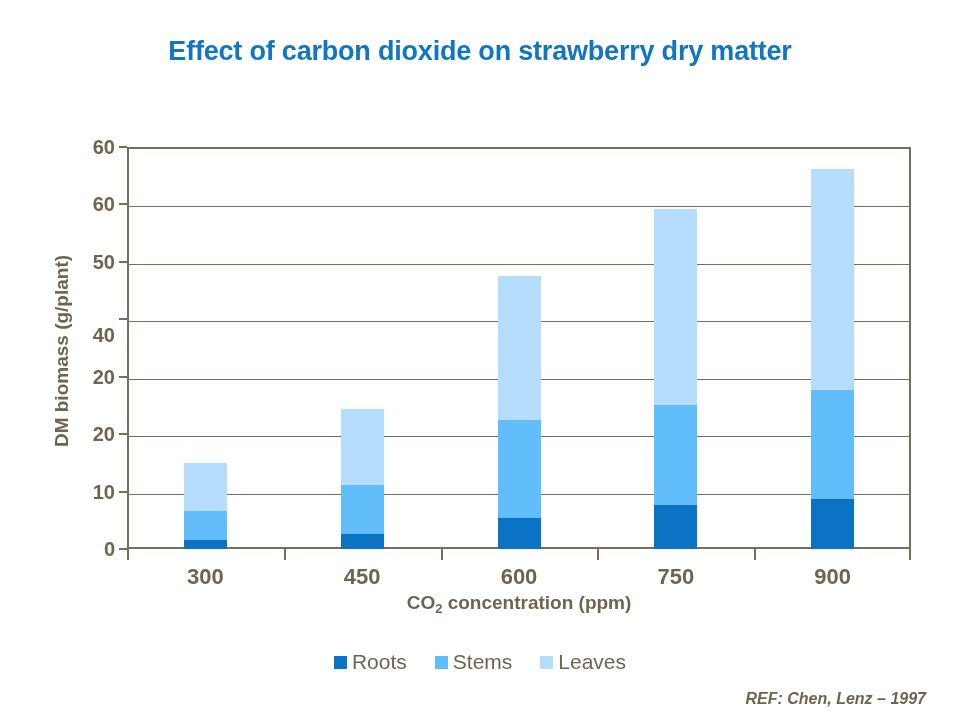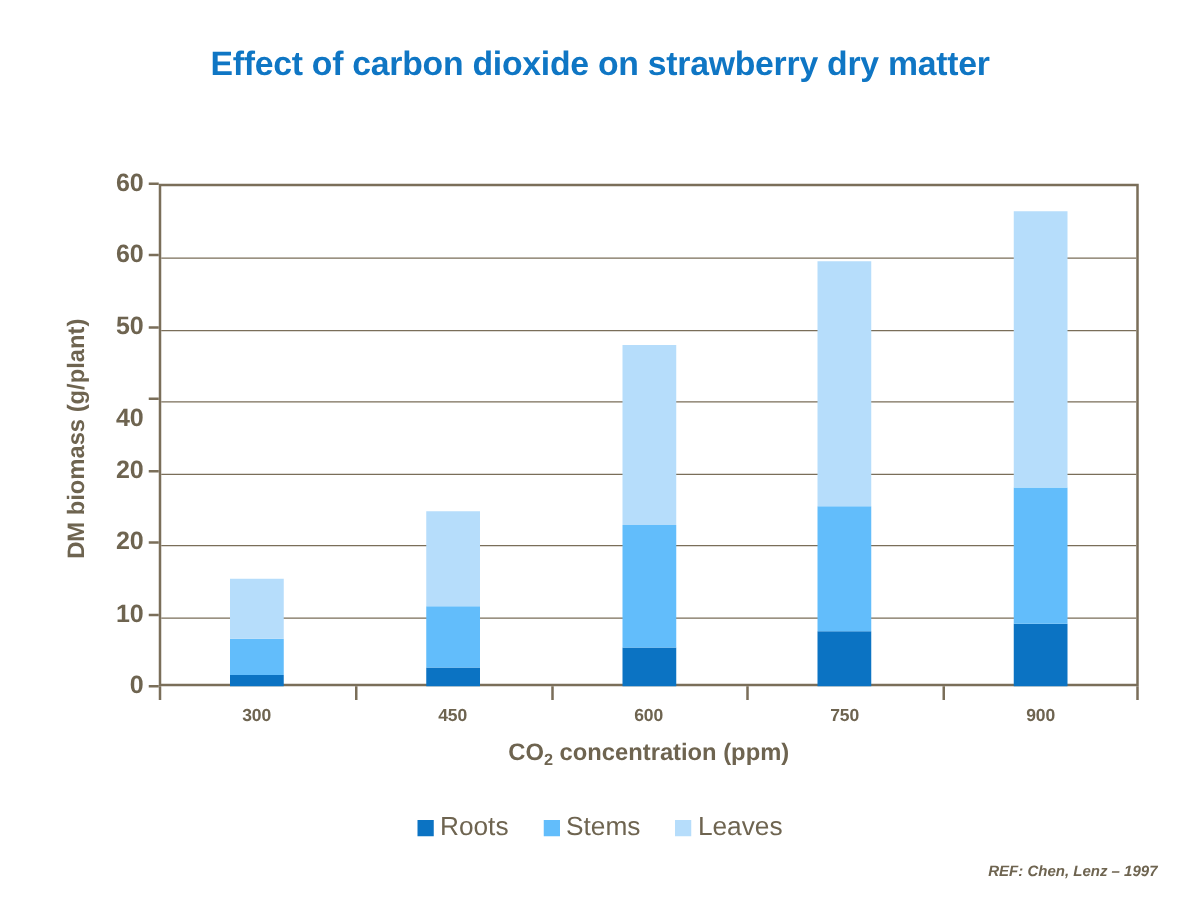--- a/index.html
+++ b/index.html
@@ -138,21 +138,21 @@
     top: 564px;
     width: 784px;
     height: 28px;
   }
   .x-tick-label {
     position: absolute;
     top: 0;
     width: 110px;
     text-align: center;
     color: #6E6450;
-    font-size: 14px;
+    font-size: 22px;
     font-weight: bold;
     white-space: nowrap;
   }
   #x-axis-title {
     position: absolute;
     left: 127px;
     top: 592px;
     width: 784px;
     text-align: center;
     color: #6E6450;
@@ -194,21 +194,21 @@
     font-size: 21px;
     white-space: nowrap;
   }
 
   
   #reference {
     position: absolute;
     right: 18px;
     top: 690px;
     color: #6E6450;
-    font-size: 12px;
+    font-size: 16px;
     font-weight: bold;
     font-style: italic;
     white-space: nowrap;
   }
 </style>
 </head>
 <body>
 
 <div id="slide">
 

